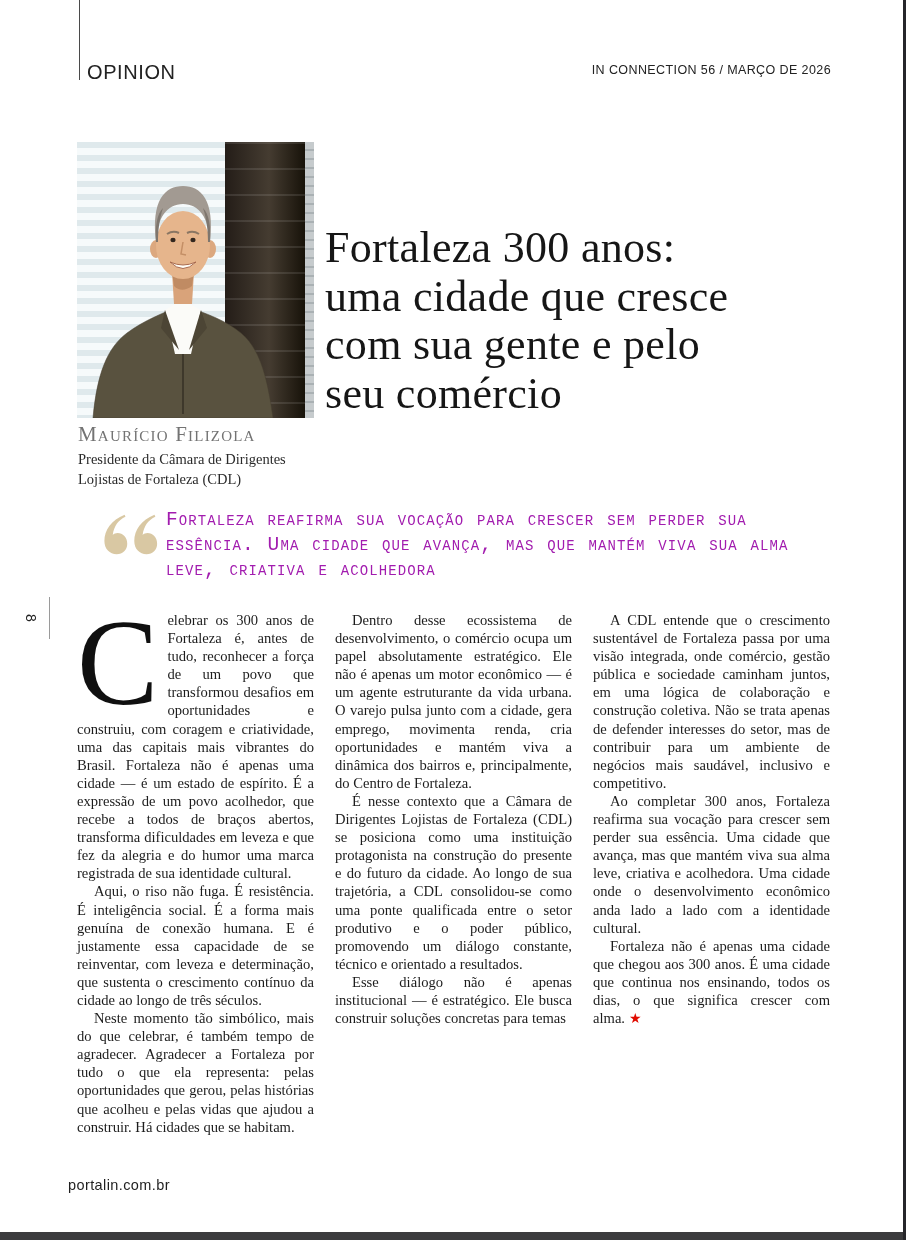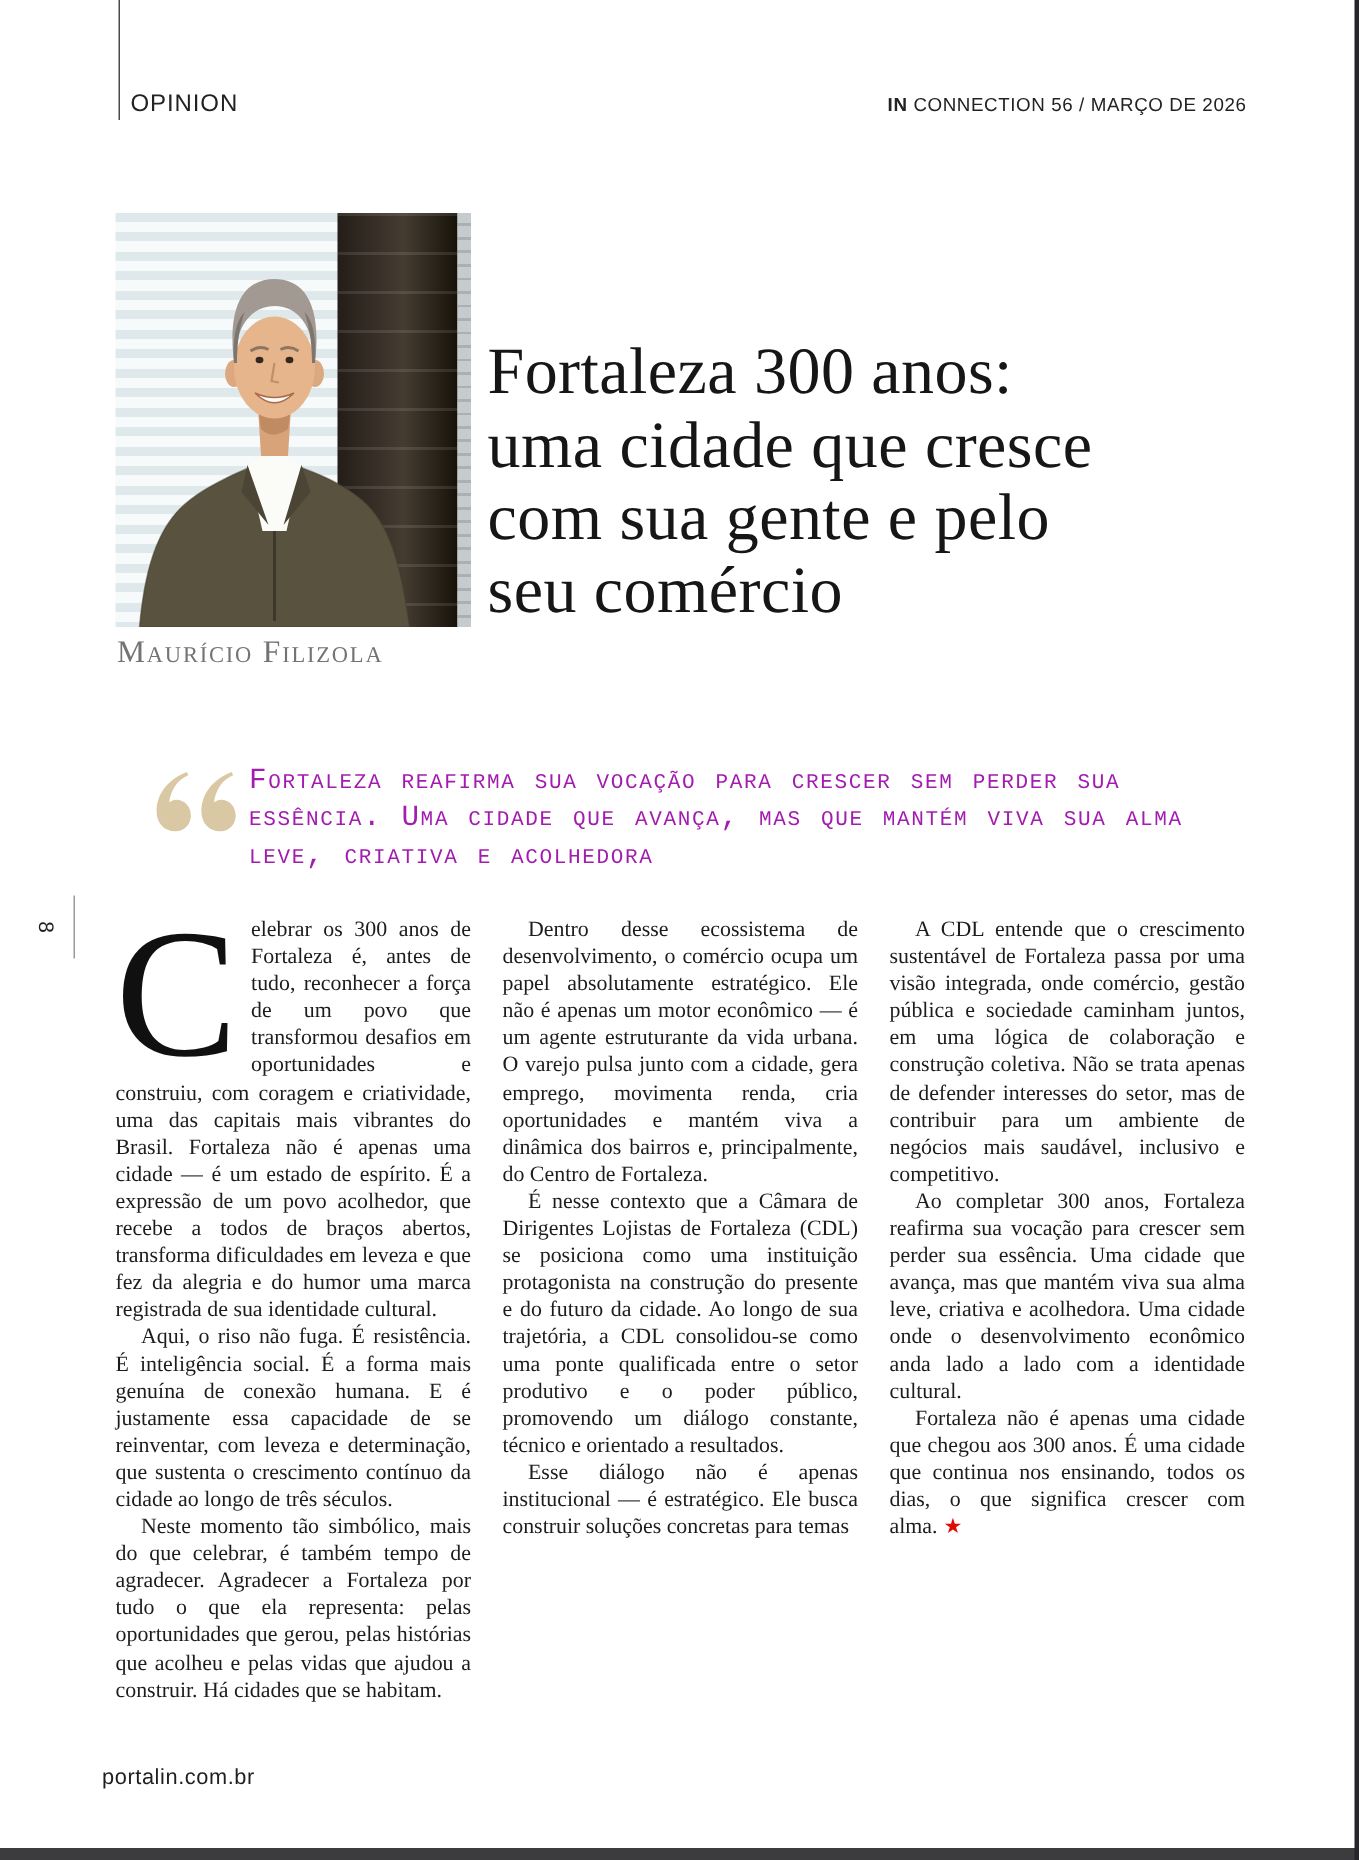--- a/index.html
+++ b/index.html
@@ -4,24 +4,24 @@
 <style>
   html,body{margin:0;padding:0;background:#e9e9e9;}
   .page{
     position:relative;width:906px;height:1240px;background:#ffffff;
     overflow:hidden;font-family:"Liberation Serif",serif;color:#1d1d1d;
     margin:0 auto;
   }
   
   .kicker-rule{position:absolute;left:79px;top:0;width:1px;height:80px;background:#4a4a4a;}
   .kicker{position:absolute;left:87px;top:61px;font-family:"Liberation Sans",sans-serif;
-    font-size:16px;letter-spacing:.6px;color:#222;}
+    font-size:20px;letter-spacing:.6px;color:#222;}
   .issue{position:absolute;right:75px;top:63px;font-family:"Liberation Sans",sans-serif;
     font-size:12.5px;letter-spacing:.4px;color:#222;}
-  .issue .b{font-weight:bold;}
+  .issue .b{font-weight:normal;}
   
   .photo{position:absolute;left:77px;top:142px;width:237px;height:276px;overflow:hidden;
     background:repeating-linear-gradient(180deg,#dfe9ec 0px,#dfe9ec 6px,#f6fafb 6px,#f6fafb 13px);}
   .photo .darkcol{position:absolute;left:148px;top:0;width:80px;height:276px;
     background:linear-gradient(90deg,#241d18 0%,#453c31 55%,#171209 100%);}
   .photo .darkcol:after{content:"";position:absolute;inset:0;
     background:repeating-linear-gradient(180deg,rgba(255,255,255,.10) 0 2px,rgba(255,255,255,0) 2px 26px);}
   .photo .edgestrip{position:absolute;left:228px;top:0;width:9px;height:276px;
     background:repeating-linear-gradient(180deg,#c6cbcd 0 7px,#aab1b4 7px 9px);}
   .photo svg{position:absolute;left:0;top:0;}
@@ -103,20 +103,24 @@
   </div>
 
   <h1 class="title" style="margin:0;font-weight:normal;">
     <span>Fortaleza 300 anos:</span>
     <span>uma cidade que cresce</span>
     <span>com sua gente e pelo</span>
     <span>seu comércio</span>
   </h1>
 
   <div class="author-name">Maurício Filizola</div>
+  <div class="author-role">
+    <div>Presidente da Câmara de Dirigentes</div>
+    <div>Lojistas de Fortaleza (CDL)</div>
+  </div>
 
   <div class="quote">
     <svg class="qmark" width="58" height="44" viewBox="0 0 66 50">
       <path d="M28 3 C13 9 5 20 5 33 C5 42 11 48 19 48 C26 48 31 43 31 36 C31 29 26 24 20 24 C18 24 16 25 14.5 26 C16 16 21 9 29 5.5 Z" fill="#d9c8a3"></path>
       <path d="M62 3 C47 9 39 20 39 33 C39 42 45 48 53 48 C60 48 65 43 65 36 C65 29 60 24 54 24 C52 24 50 25 48.5 26 C50 16 55 9 63 5.5 Z" fill="#d9c8a3"></path>
     </svg>
     <div class="qtext">Fortaleza reafirma sua vocação para crescer sem perder sua essência. Uma cidade que avança, mas que mantém viva sua alma leve, criativa e acolhedora</div>
   </div>
 
   <div class="cols">

